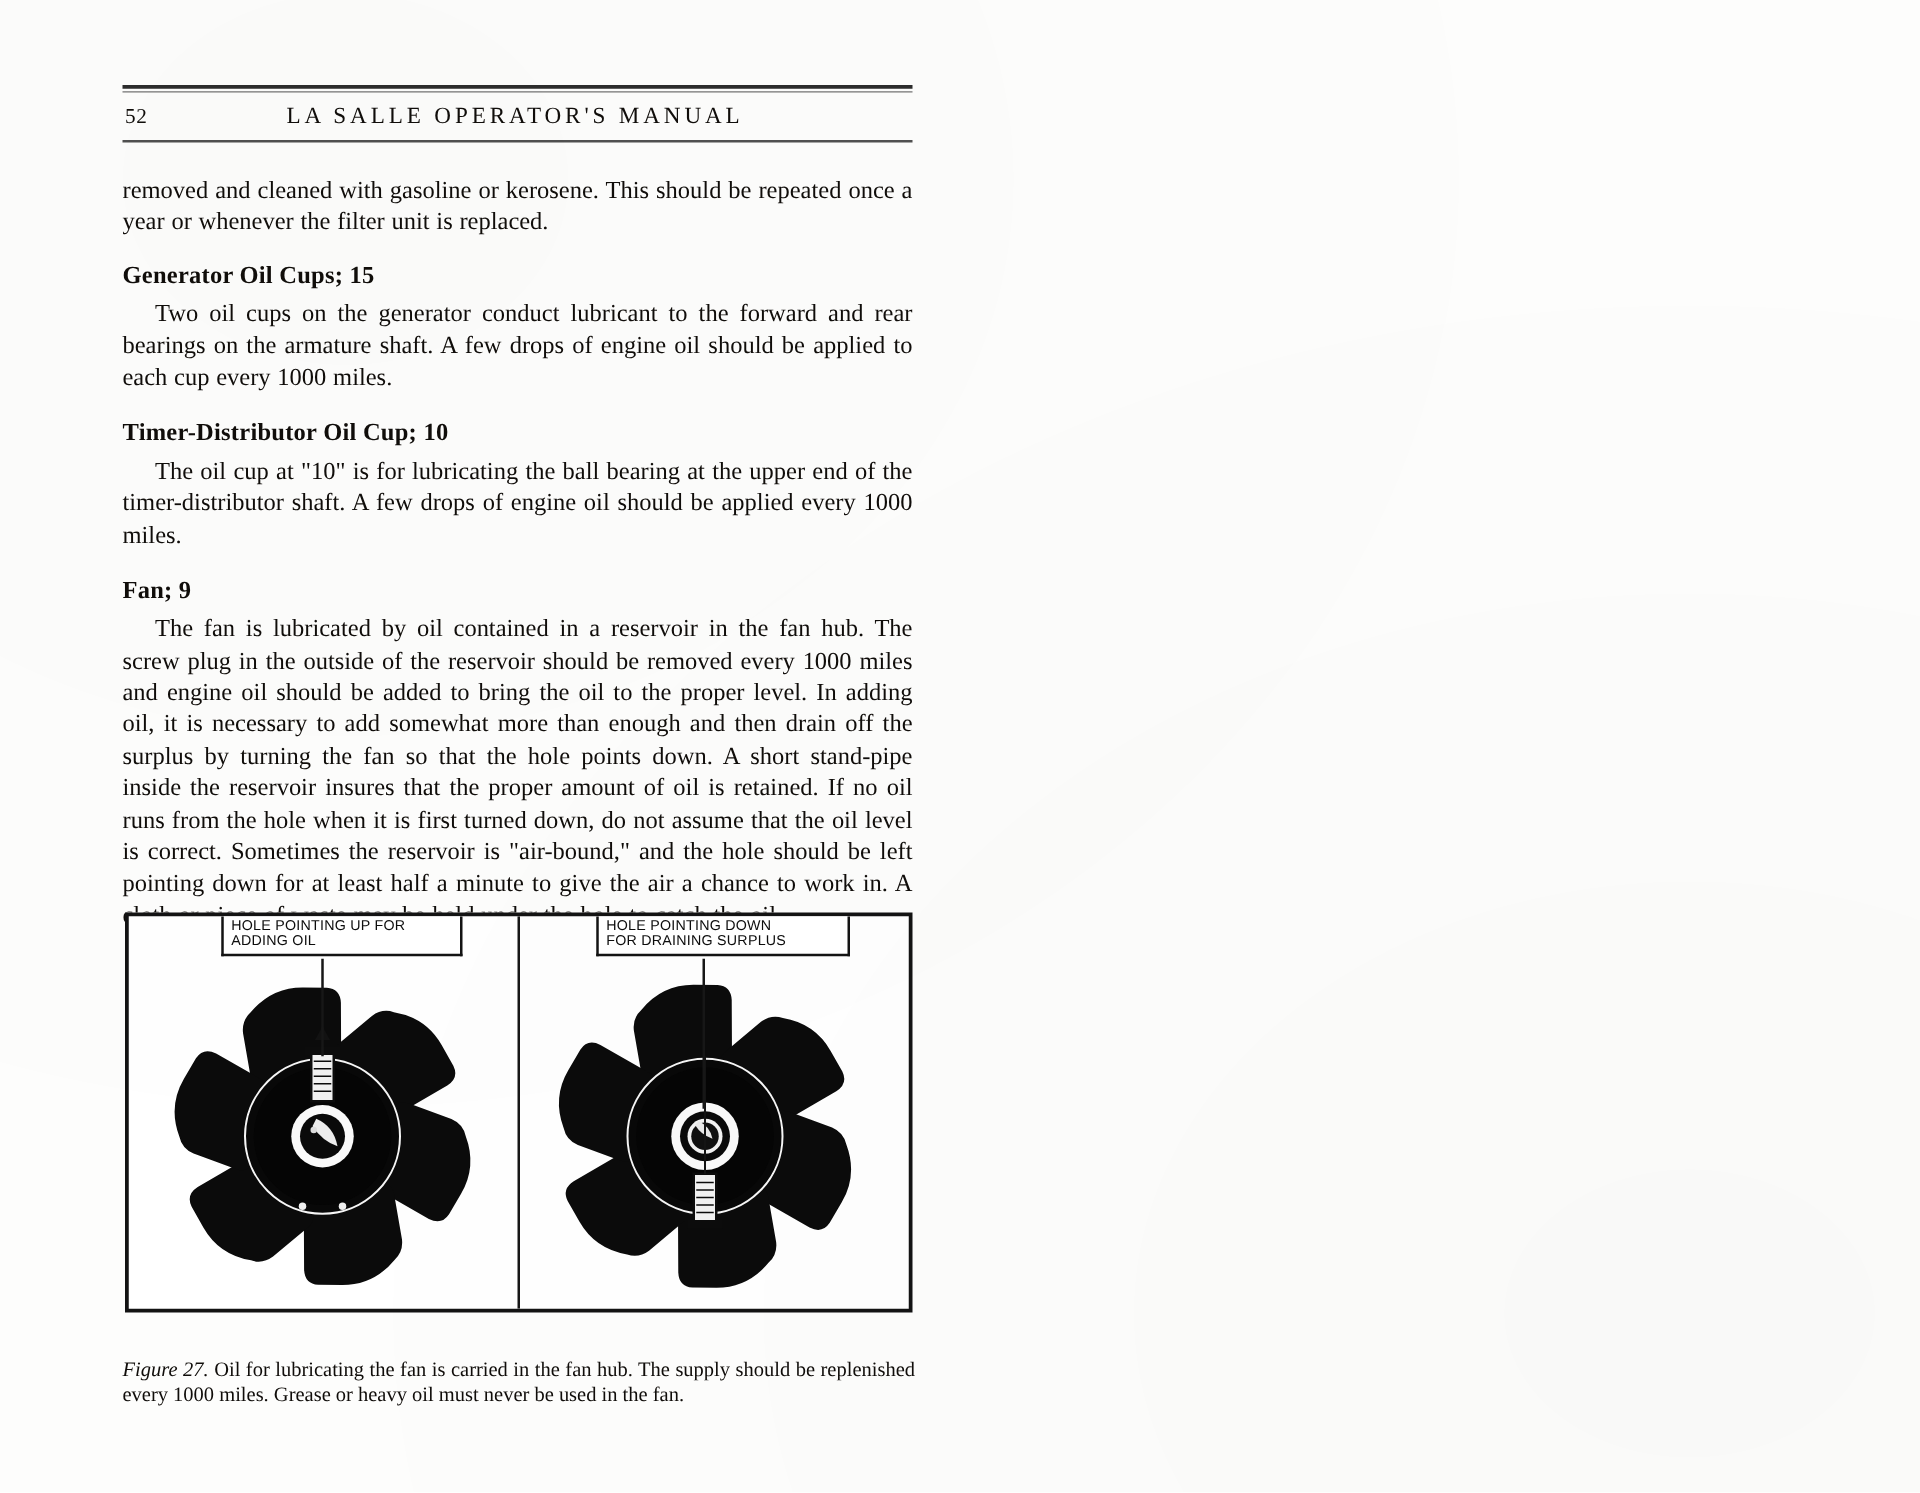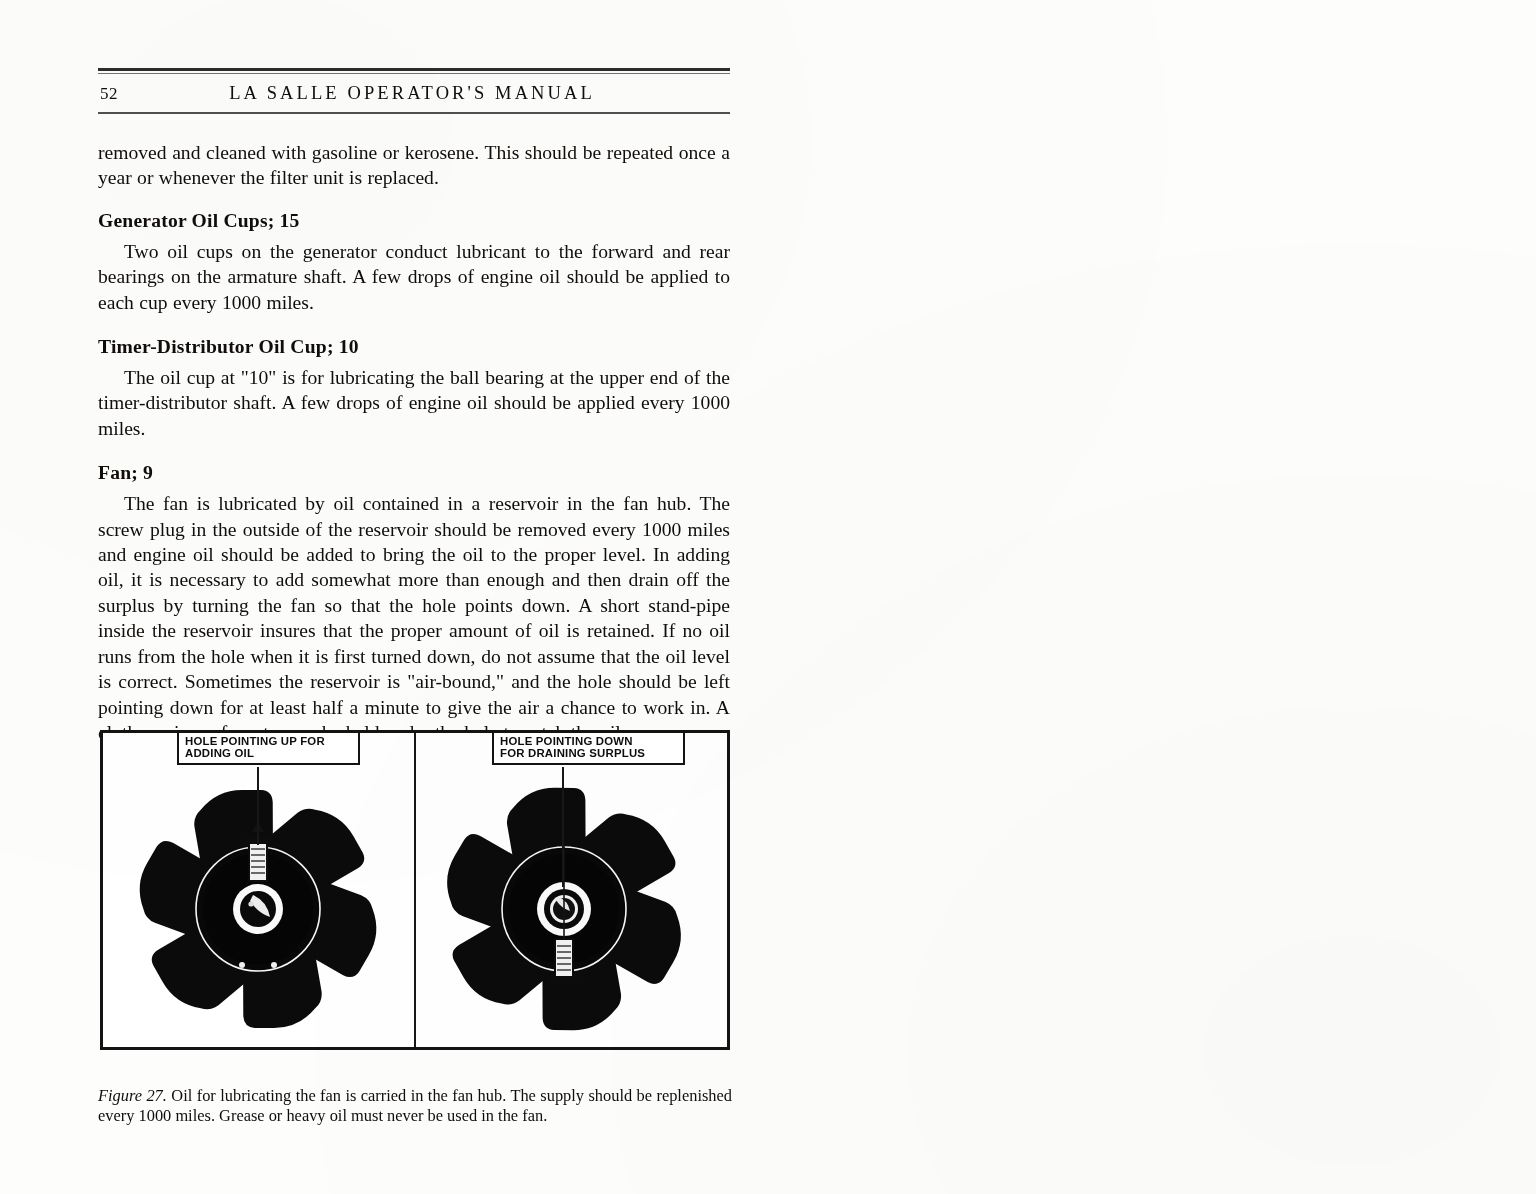--- a/index.html
+++ b/index.html
@@ -134,32 +134,32 @@
   }
   .fig-half.left  { left: 0; }
   .fig-half.right { left: 313px; }
 
   .callout {
     position: absolute;
     top: 0;
     border: 2px solid #131313;
     border-top: none;
     background: #fff;
-    padding: 3px 5px 3px 6px;
+    padding: 3px 15px 3px 6px;
     font-family: "Liberation Sans", sans-serif;
-    font-weight: bold;
+    font-weight: normal;
     font-size: 11.4px;
     line-height: 11.8px;
     letter-spacing: .2px;
     color: #0d0d0d;
     white-space: pre-line;
     z-index: 5;
   }
   .callout.left-callout  { left: 74px;  width: 168px; }
-  .callout.right-callout { left: 76px;  width: 178px; }
+  .callout.right-callout { left: 61px;  width: 178px; }
 
   .leader {
     position: absolute;
     width: 1.6px;
     background: #171717;
     z-index: 4;
   }
   .leader.left-leader  { left: 154px; top: 34px; height: 78px; }
   .leader.right-leader { left: 146px; top: 34px; height: 120px; }
 

